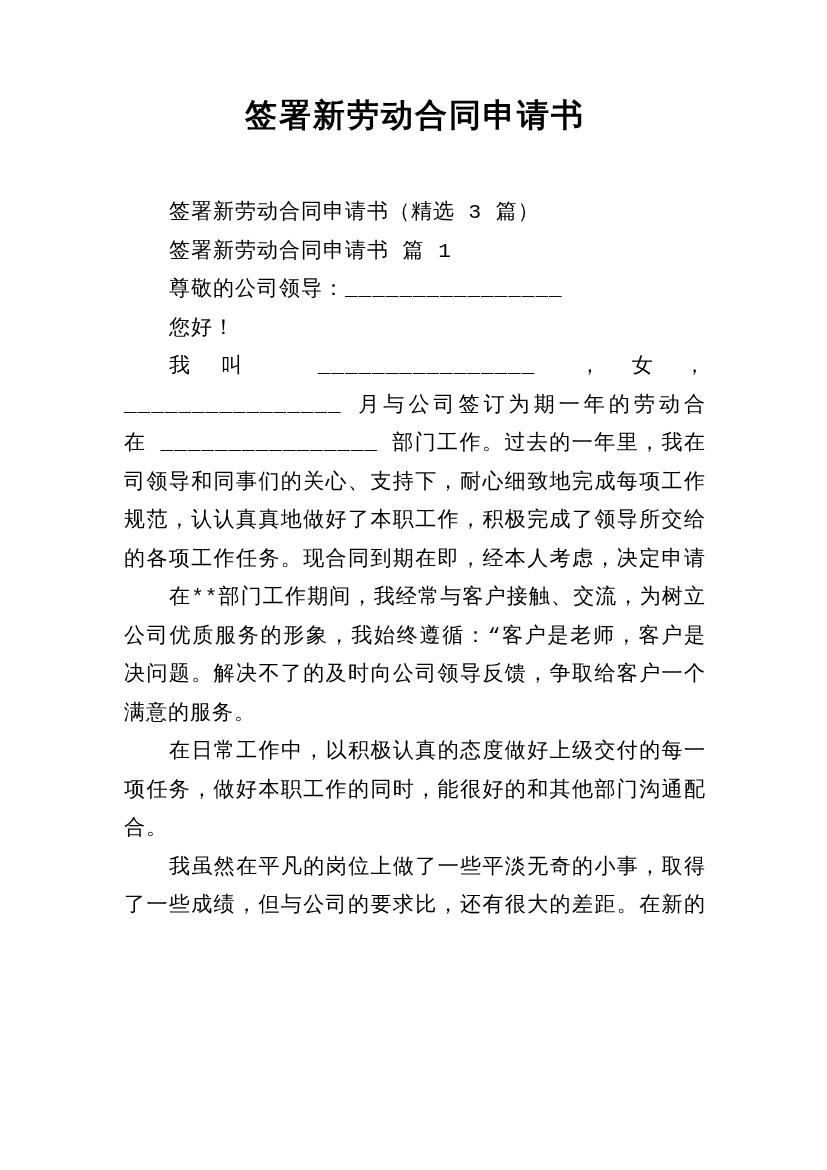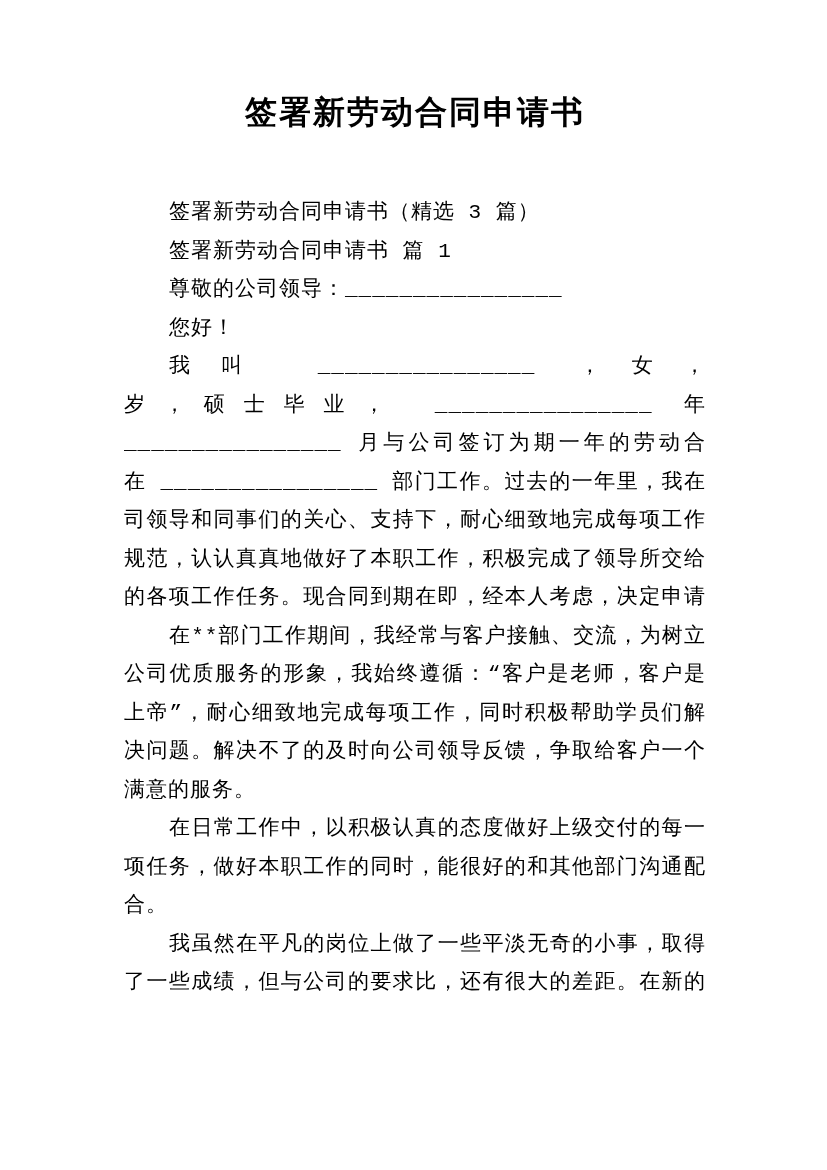--- a/index.html
+++ b/index.html
@@ -21,21 +21,20 @@
     padding: 92px 121px 0 124px;
     background: #ffffff;
   }
   .doc-title {
     font-size: 32px;
     line-height: 46px;
     font-weight: bold;
     text-align: center;
     letter-spacing: 2px;
     white-space: nowrap;
-    font-family: Liberation Mono, monospace;
   }
   .doc-body {
     margin-top: 56px;
     font-size: 21px;
     line-height: 38.5px;
     letter-spacing: 1px;
     font-family: Liberation Mono, monospace;
   }
   .ln {
     text-align: left;
@@ -56,29 +55,27 @@
 <body>
 
 <div class="page">
   <div class="doc-title">签署新劳动合同申请书</div>
   <div class="doc-body">
     <div class="ln ind">签署新劳动合同申请书（精选 3 篇）</div>
     <div class="ln ind">签署新劳动合同申请书 篇 1</div>
     <div class="ln ind">尊敬的公司领导：________________</div>
     <div class="ln ind">您好！</div>
     <div class="ln ind j">我叫 ________________ ，女， ________________</div>
-    <div class="ln j">岁，硕士毕业， ________________ 年</div>
     <div class="ln j">________________ 月与公司签订为期一年的劳动合同，现</div>
     <div class="ln j">在 ________________ 部门工作。过去的一年里，我在公</div>
     <div class="ln j">司领导和同事们的关心、支持下，耐心细致地完成每项工作</div>
     <div class="ln j">规范，认认真真地做好了本职工作，积极完成了领导所交给</div>
     <div class="ln j">的各项工作任务。现合同到期在即，经本人考虑，决定申请</div>
     <div class="ln ind j">在**部门工作期间，我经常与客户接触、交流，为树立</div>
     <div class="ln j">公司优质服务的形象，我始终遵循：“客户是老师，客户是</div>
-    <div class="ln j">上帝”，耐心细致地完成每项工作，同时积极帮助学员们解</div>
     <div class="ln j">决问题。解决不了的及时向公司领导反馈，争取给客户一个</div>
     <div class="ln">满意的服务。</div>
     <div class="ln ind j">在日常工作中，以积极认真的态度做好上级交付的每一</div>
     <div class="ln j">项任务，做好本职工作的同时，能很好的和其他部门沟通配</div>
     <div class="ln">合。</div>
     <div class="ln ind j">我虽然在平凡的岗位上做了一些平淡无奇的小事，取得</div>
     <div class="ln j">了一些成绩，但与公司的要求比，还有很大的差距。在新的</div>
   </div>
 </div>
 

